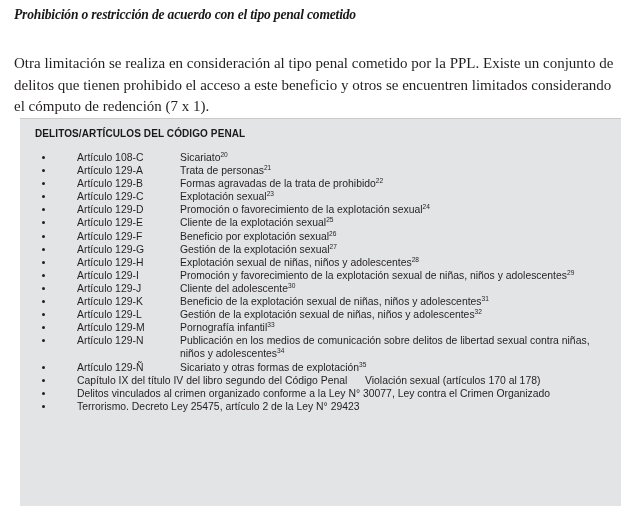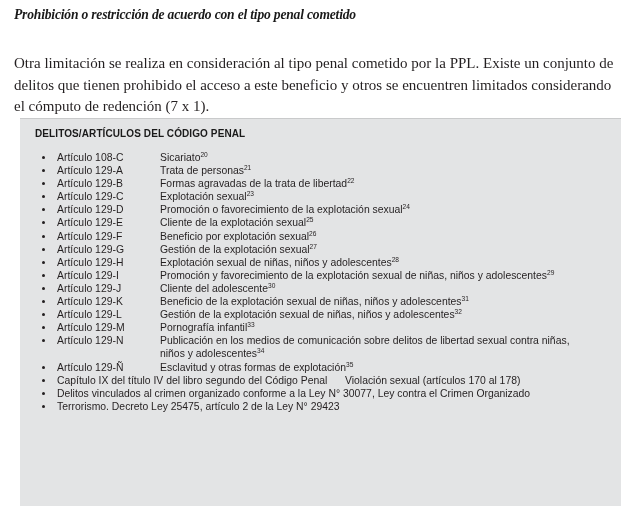--- a/index.html
+++ b/index.html
@@ -109,20 +109,21 @@
     width: 3px;
     height: 3px;
     background: #231f20;
     border-radius: 50%;
   }
 
   .art {
     display: inline-block;
     width: 103px;
     vertical-align: top;
+    margin-left: 20px;
   }
 
   .art.wide {
     width: 288px;
   }
 
   .art.full {
     width: auto;
   }
 
@@ -149,33 +150,33 @@
 
   <div class="section-title">Prohibición o restricción de acuerdo con el tipo penal cometido</div>
 
   <p class="intro">Otra limitación se realiza en consideración al tipo penal cometido por la PPL. Existe un conjunto de delitos que tienen prohibido el acceso a este beneficio y otros se encuentren limitados considerando el cómputo de redención (7 x 1).</p>
 
   <div class="penal-box">
     <div class="box-title">DELITOS/ARTÍCULOS DEL CÓDIGO PENAL</div>
     <ul class="list" id="penal-list">
         <li class="row"><span class="bullet"></span><span class="art">Artículo 108-C</span><span class="desc"><span>Sicariato</span><sup>20</sup></span></li>
         <li class="row"><span class="bullet"></span><span class="art">Artículo 129-A</span><span class="desc"><span>Trata de personas</span><sup>21</sup></span></li>
-        <li class="row"><span class="bullet"></span><span class="art">Artículo 129-B</span><span class="desc"><span>Formas agravadas de la trata de libertad</span><sup>22</sup></span></li>
+        <li class="row"><span class="bullet"></span><span class="art">Artículo 129-B</span><span class="desc"><span>Formas agravadas de la trata de prohibido</span><sup>22</sup></span></li>
         <li class="row"><span class="bullet"></span><span class="art">Artículo 129-C</span><span class="desc"><span>Explotación sexual</span><sup>23</sup></span></li>
         <li class="row"><span class="bullet"></span><span class="art">Artículo 129-D</span><span class="desc"><span>Promoción o favorecimiento de la explotación sexual</span><sup>24</sup></span></li>
         <li class="row"><span class="bullet"></span><span class="art">Artículo 129-E</span><span class="desc"><span>Cliente de la explotación sexual</span><sup>25</sup></span></li>
         <li class="row"><span class="bullet"></span><span class="art">Artículo 129-F</span><span class="desc"><span>Beneficio por explotación sexual</span><sup>26</sup></span></li>
         <li class="row"><span class="bullet"></span><span class="art">Artículo 129-G</span><span class="desc"><span>Gestión de la explotación sexual</span><sup>27</sup></span></li>
         <li class="row"><span class="bullet"></span><span class="art">Artículo 129-H</span><span class="desc"><span>Explotación sexual de niñas, niños y adolescentes</span><sup>28</sup></span></li>
         <li class="row"><span class="bullet"></span><span class="art">Artículo 129-I</span><span class="desc"><span>Promoción y favorecimiento de la explotación sexual de niñas, niños y adolescentes</span><sup>29</sup></span></li>
         <li class="row"><span class="bullet"></span><span class="art">Artículo 129-J</span><span class="desc"><span>Cliente del adolescente</span><sup>30</sup></span></li>
         <li class="row"><span class="bullet"></span><span class="art">Artículo 129-K</span><span class="desc"><span>Beneficio de la explotación sexual de niñas, niños y adolescentes</span><sup>31</sup></span></li>
         <li class="row"><span class="bullet"></span><span class="art">Artículo 129-L</span><span class="desc"><span>Gestión de la explotación sexual de niñas, niños y adolescentes</span><sup>32</sup></span></li>
         <li class="row"><span class="bullet"></span><span class="art">Artículo 129-M</span><span class="desc"><span>Pornografía infantil</span><sup>33</sup></span></li>
         <li class="row wrap"><span class="bullet"></span><span class="art">Artículo 129-N</span><span class="desc"><span>Publicación en los medios de comunicación sobre delitos de libertad sexual contra niñas, niños y adolescentes</span><sup>34</sup></span></li>
-        <li class="row"><span class="bullet"></span><span class="art">Artículo 129-Ñ</span><span class="desc"><span>Esclavitud y otras formas de explotación</span><sup>35</sup></span></li>
+        <li class="row"><span class="bullet"></span><span class="art">Artículo 129-Ñ</span><span class="desc"><span>Sicariato y otras formas de explotación</span><sup>35</sup></span></li>
         <li class="row"><span class="bullet"></span><span class="art wide">Capítulo IX del título IV del libro segundo del Código Penal</span><span class="desc"><span>Violación sexual (artículos 170 al 178)</span></span></li>
         <li class="row"><span class="bullet"></span><span class="art full">Delitos vinculados al crimen organizado conforme a la Ley N° 30077, Ley contra el Crimen Organizado</span></li>
         <li class="row"><span class="bullet"></span><span class="art full">Terrorismo. Decreto Ley 25475, artículo 2 de la Ley N° 29423</span></li>
       </ul>
   </div>
 
 </div>
 
 </body></html>

